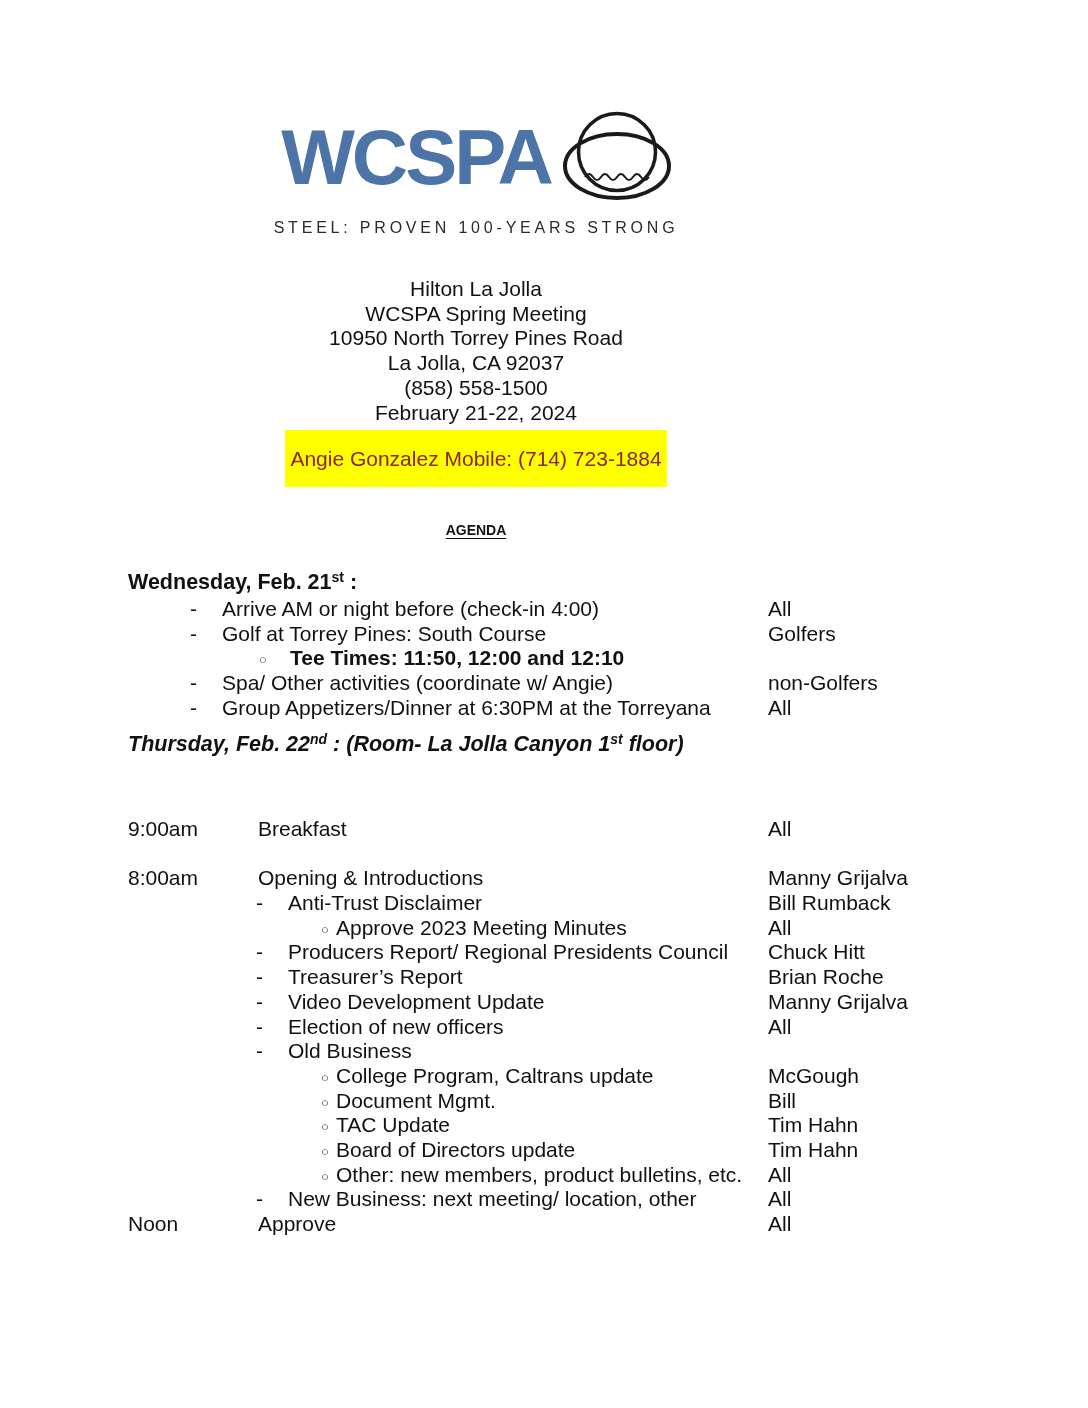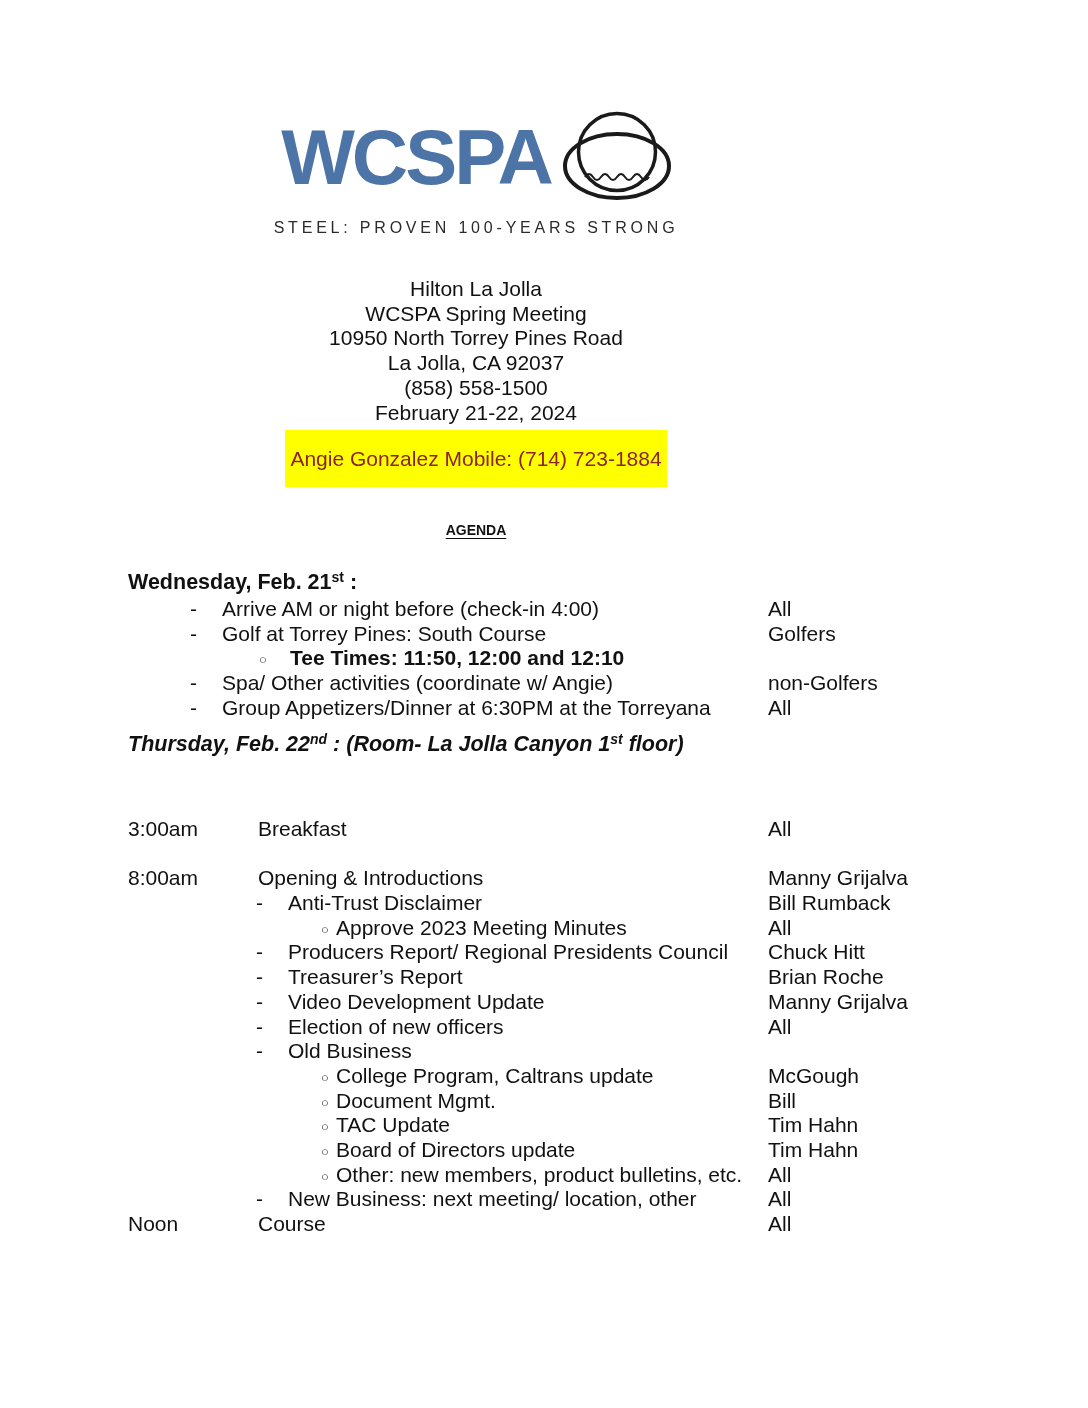--- a/index.html
+++ b/index.html
@@ -155,21 +155,21 @@
     <span class="bullet">-</span>
     <span class="text">Group Appetizers/Dinner at 6:30PM at the Torreyana</span>
     <span class="who">All</span>
   </div>
     </div>
 
   <h2 class="day-heading thu"><span>Thursday, Feb. 22</span><span class="sup">nd</span><span> : (Room- La Jolla Canyon 1</span><span class="sup">st</span><span> floor)</span></h2>
 
   <div class="rows thu-rows">
       <div class="row lv-time">
-    <span class="time">3:00am</span>
+    <span class="time">9:00am</span>
     <span class="bullet"></span>
     <span class="text">Breakfast</span>
     <span class="who">All</span>
   </div>
       <div class="row lv-spacer">
     <span class="time"></span>
     <span class="bullet"></span>
     <span class="text"></span>
     <span class="who"></span>
   </div>
@@ -253,18 +253,18 @@
   </div>
       <div class="row lv-t-dash">
     <span class="time"></span>
     <span class="bullet">-</span>
     <span class="text">New Business: next meeting/ location, other</span>
     <span class="who">All</span>
   </div>
       <div class="row lv-time">
     <span class="time">Noon</span>
     <span class="bullet"></span>
-    <span class="text">Course</span>
+    <span class="text">Approve</span>
     <span class="who">All</span>
   </div>
     </div>
 
 </div>
 
 </body></html>

